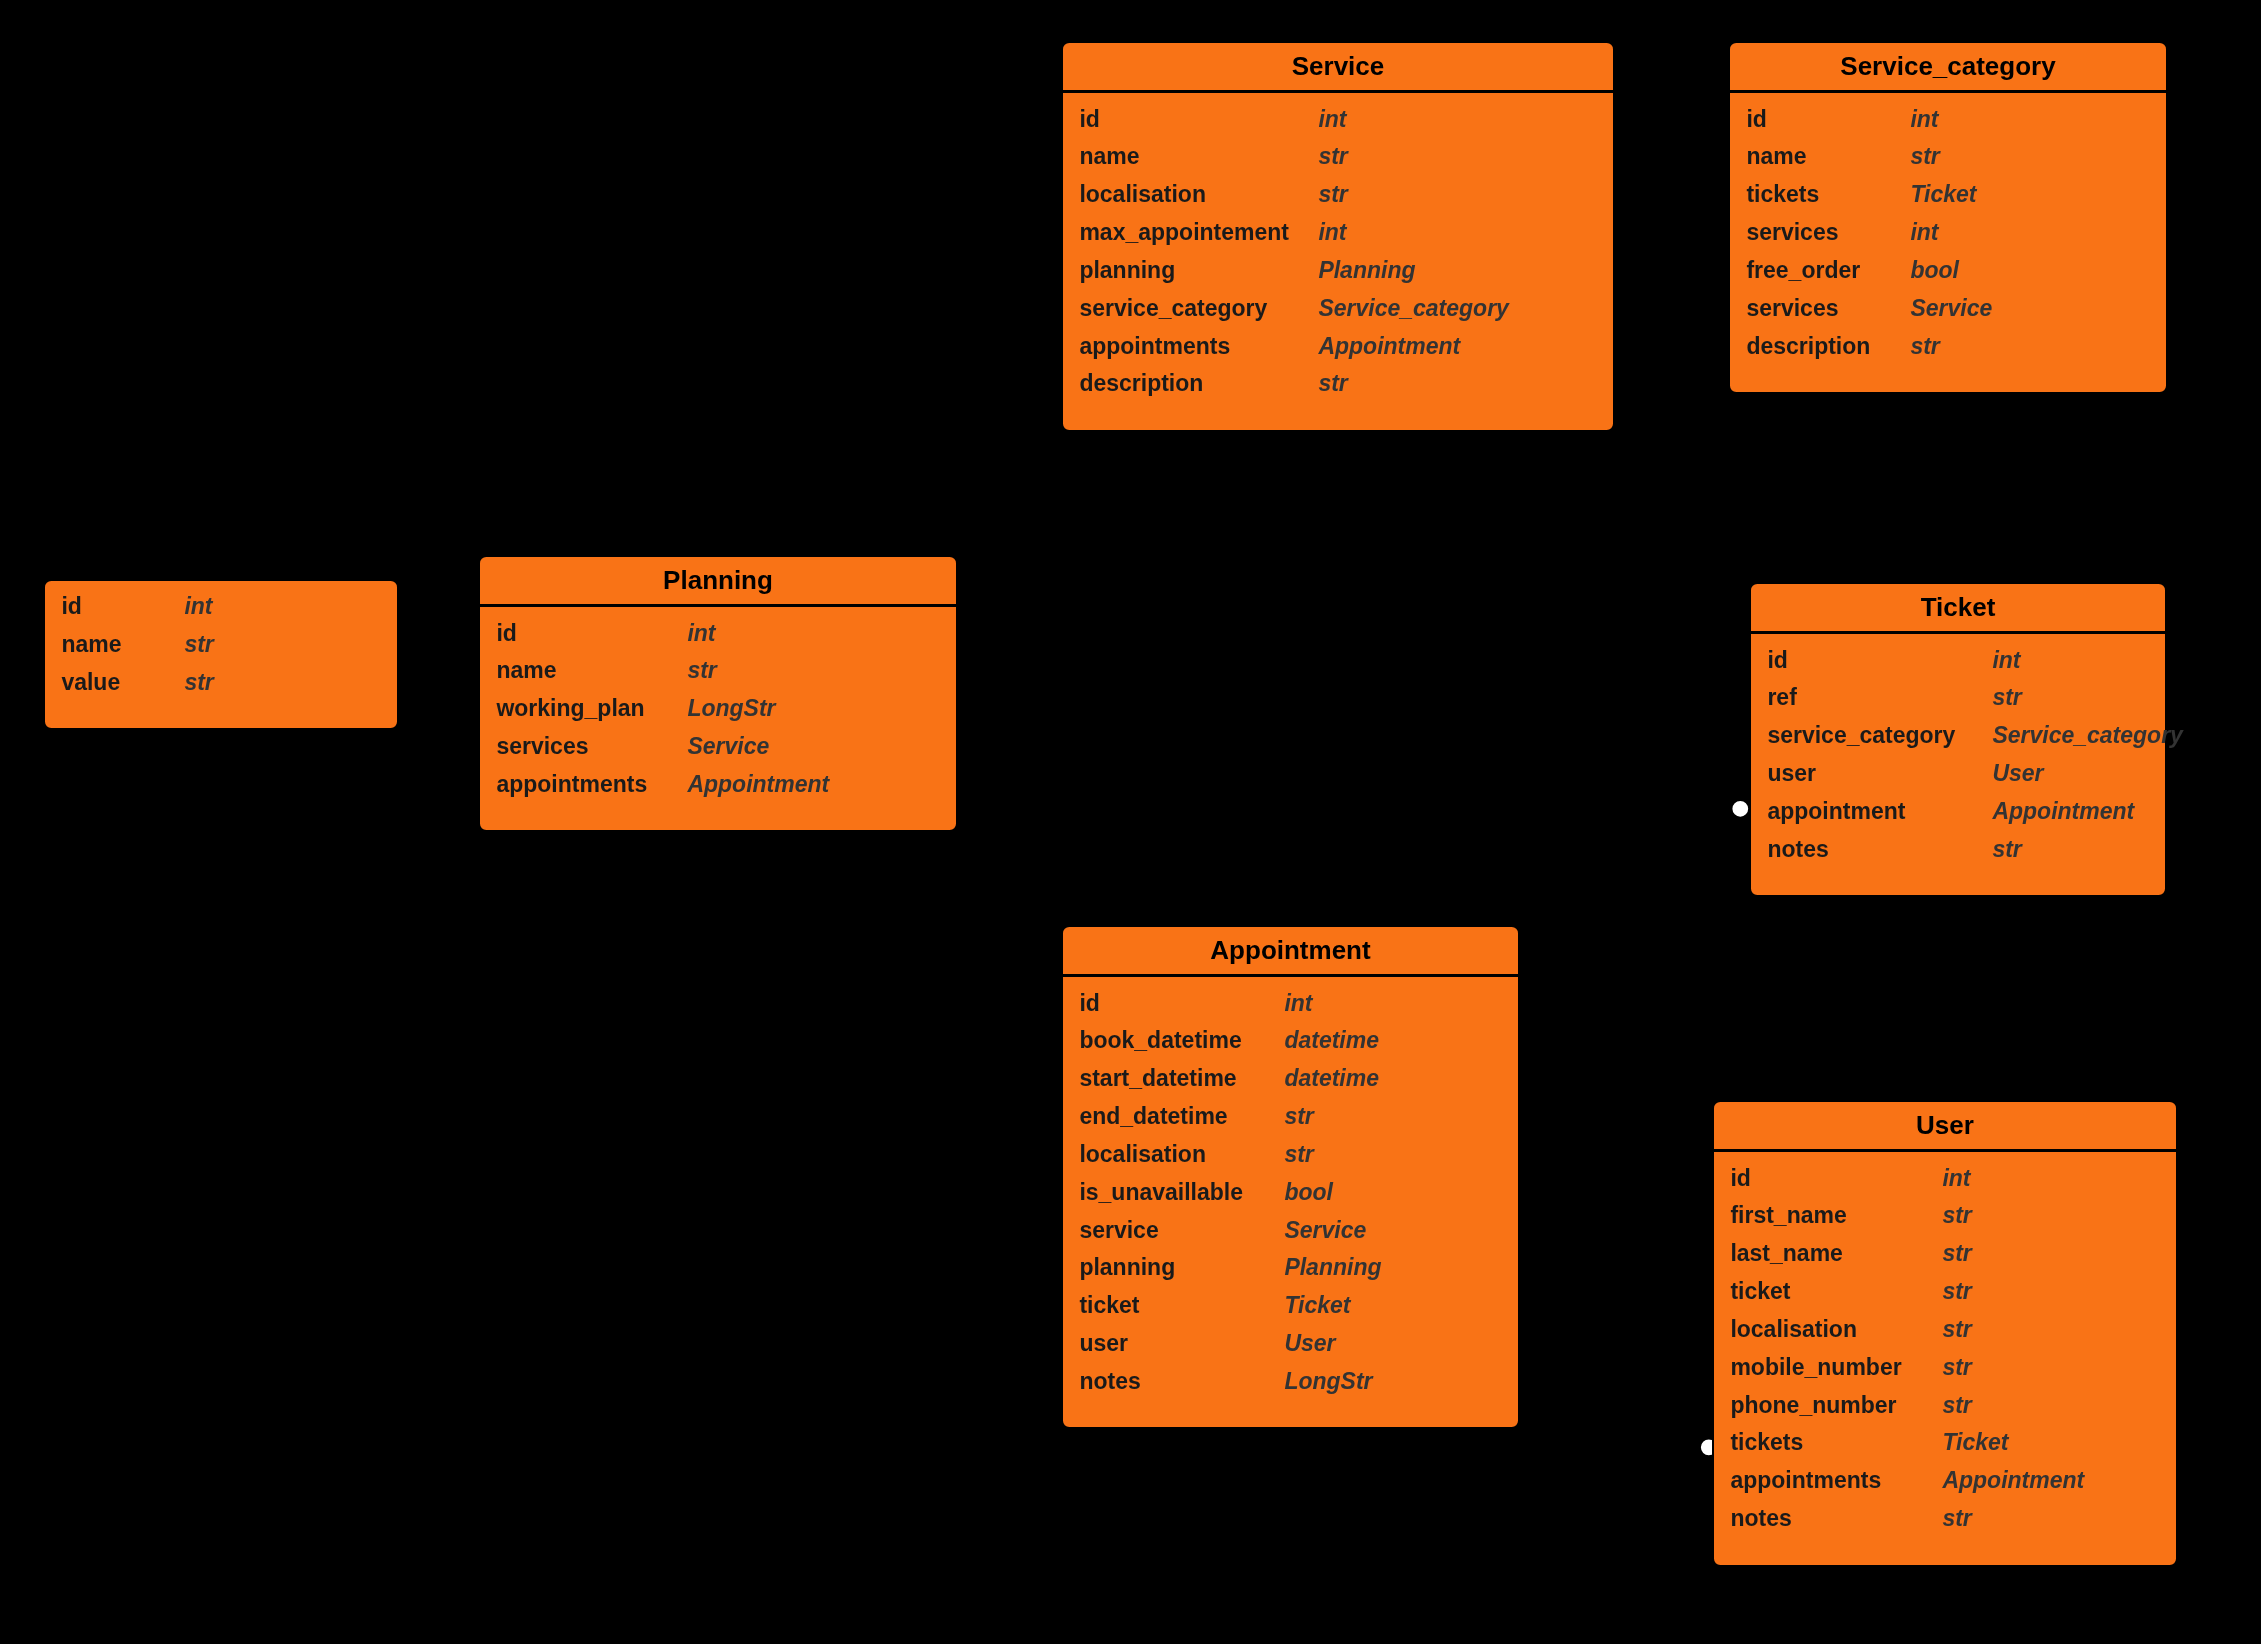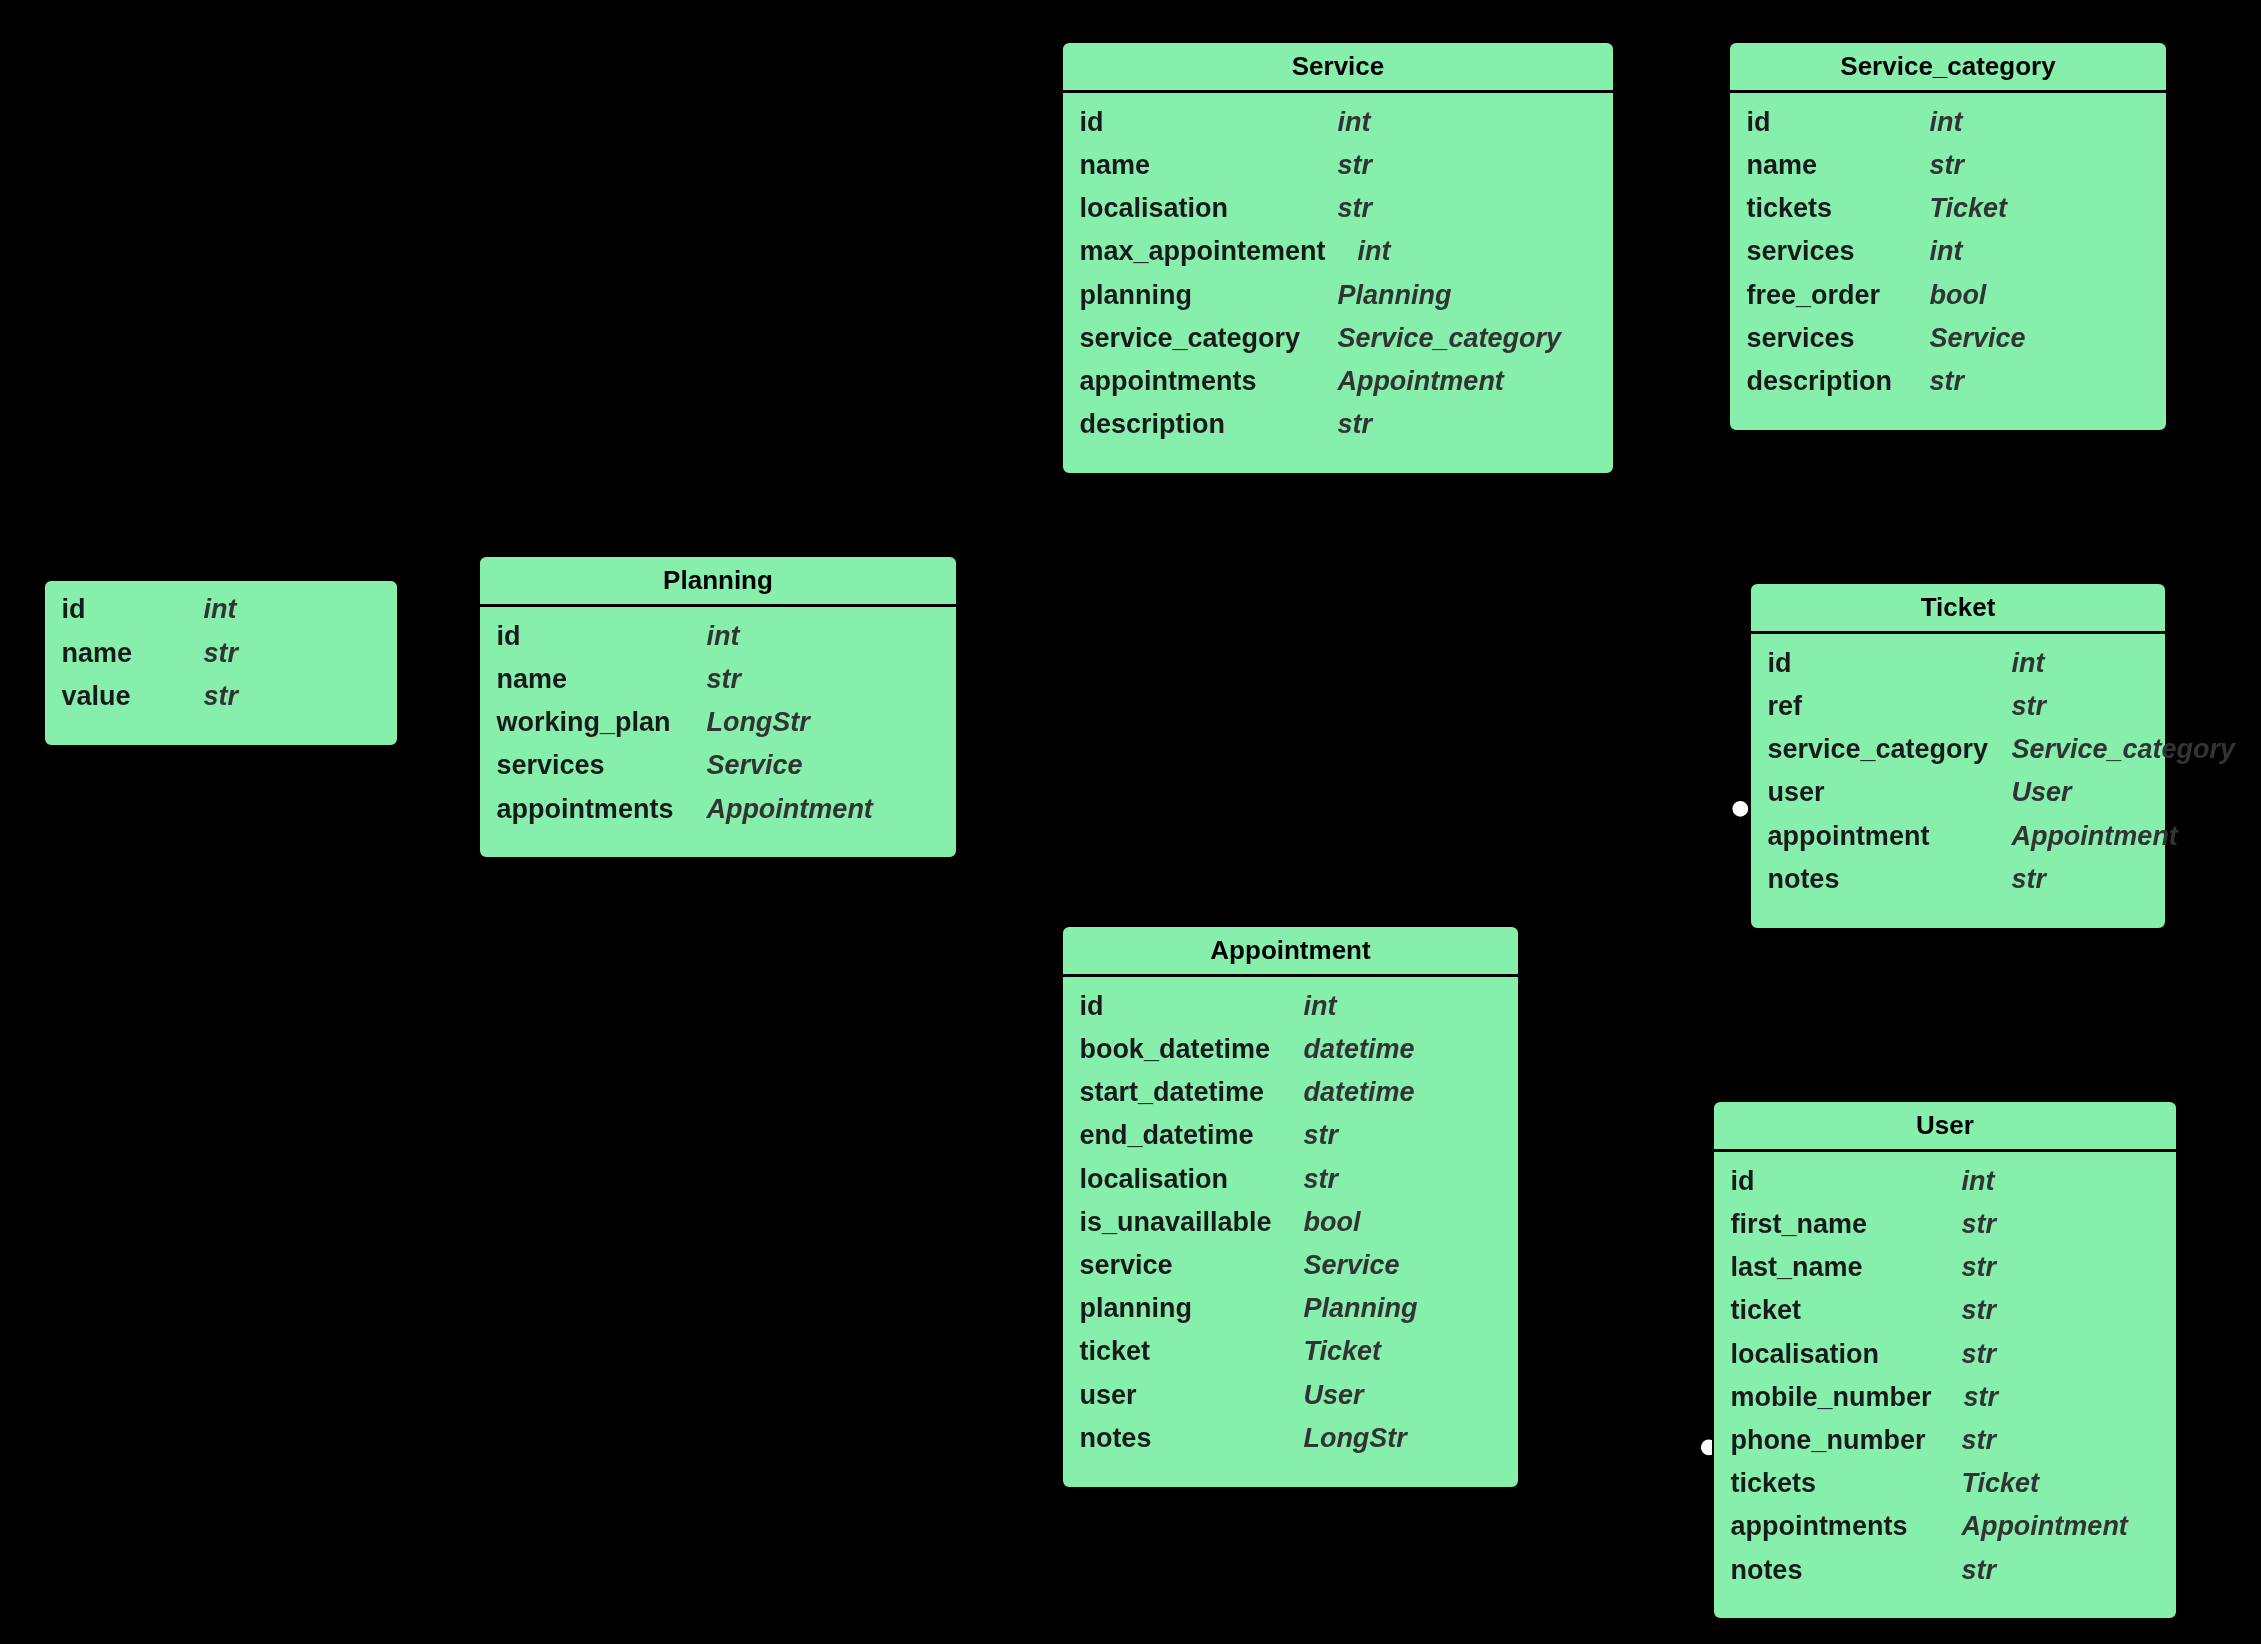--- a/index.html
+++ b/index.html
@@ -6,41 +6,41 @@
   body {
     background: #000;
     width: 2261px;
     height: 1645px;
     position: relative;
     font-family: -apple-system, BlinkMacSystemFont, "Segoe UI", Arial, sans-serif;
     overflow: hidden;
   }
   .entity {
     position: absolute;
-    background: #86efac;
+    background: #f97316;
     border: 2.1px solid #000;
     border-radius: 8.2px;
     box-shadow: 2.1px 3.4px 0 rgba(0,0,0,0.9);
     min-width: 274px;
   }
   .entity-title {
     font-weight: 700;
     font-size: 26px;
     text-align: center;
     padding: 8.2px 11px;
     border-bottom: 3.4px solid #000;
   }
   .entity-body {
     padding: 6.9px 16.4px 27px 16.4px;
   }
   .row {
     display: flex;
-    gap: 32px;
+    gap: 13px;
     padding: 3.4px 0;
-    font-size: 27px;
+    font-size: 23px;
     line-height: 1.35;
   }
   .field {
     font-weight: 700;
     color: #1a1a1a;
     min-width: var(--col, 151px);
   }
   .type {
     font-style: italic;
     font-weight: 700;

